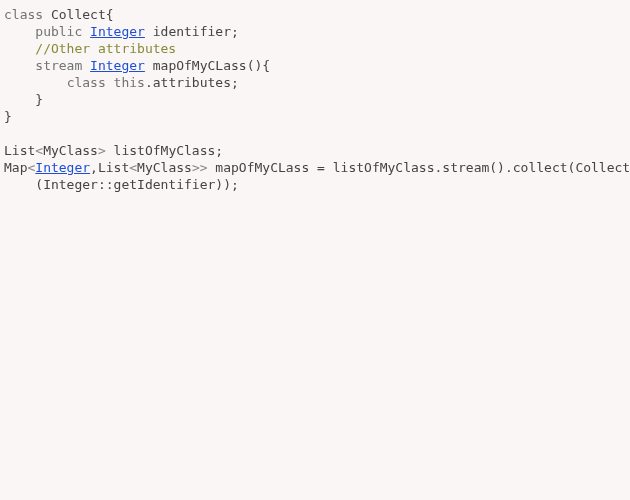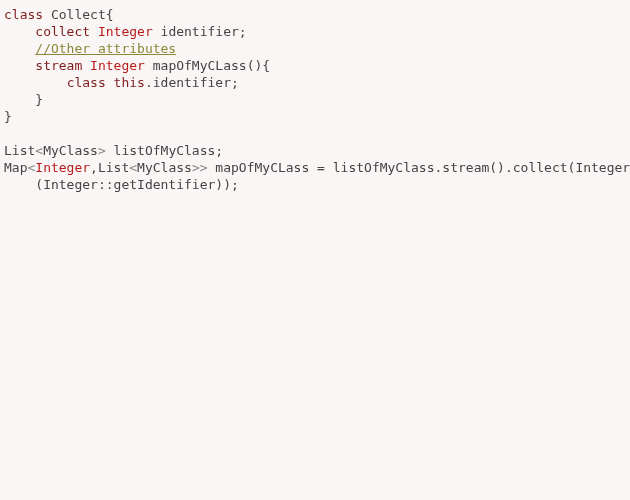--- a/index.html
+++ b/index.html
@@ -12,31 +12,31 @@
     font-size: 13px;
     line-height: 17px;
     overflow: hidden;
   }
   pre.code {
     margin: 0;
     padding: 6px 4px;
     white-space: pre;
     color: #444;
   }
-  .kw   { color: #7f1d1d; text-align: center; }   
-  .type { color: #b91c1c; }   
-  .comment { color: #888a3a; text-decoration: underline; }
+  .kw   { color: #737373; text-align: center; }   
+  .type { color: #1d4ed8; text-decoration: underline; }   
+  .comment { color: #888a3a; }
   .punct { color: #888; }
 </style>
 </head>
 <body>
 
 <pre class="code"><span><span class="kw">class</span><span> Collect{</span></span>
-<span><span>    </span><span class="kw">collect</span><span> </span><span class="type">Integer</span><span> identifier;</span></span>
+<span><span>    </span><span class="kw">public</span><span> </span><span class="type">Integer</span><span> identifier;</span></span>
 <span><span>    </span><span class="comment">//Other attributes</span></span>
 <span><span>    </span><span class="kw">stream</span><span> </span><span class="type">Integer</span><span> mapOfMyCLass(){</span></span>
-<span><span>        </span><span class="kw">class</span><span> </span><span class="kw">this</span><span>.identifier;</span></span>
+<span><span>        </span><span class="kw">class</span><span> </span><span class="kw">this</span><span>.attributes;</span></span>
 <span><span>    </span><span>}</span></span>
 <span><span>}</span></span>
 <span><span></span></span>
 <span><span>List</span><span class="punct">&lt;</span><span>MyClass</span><span class="punct">&gt;</span><span> listOfMyClass;</span></span>
-<span><span>Map</span><span class="punct">&lt;</span><span class="type">Integer</span><span>,</span><span>List</span><span class="punct">&lt;</span><span>MyClass</span><span class="punct">&gt;&gt;</span><span> mapOfMyCLass = listOfMyClass.stream().collect(Integer</span></span>
+<span><span>Map</span><span class="punct">&lt;</span><span class="type">Integer</span><span>,</span><span>List</span><span class="punct">&lt;</span><span>MyClass</span><span class="punct">&gt;&gt;</span><span> mapOfMyCLass = listOfMyClass.stream().collect(Collect</span></span>
 <span><span>    </span><span>(Integer::getIdentifier));</span></span></pre>
 
 </body></html>

